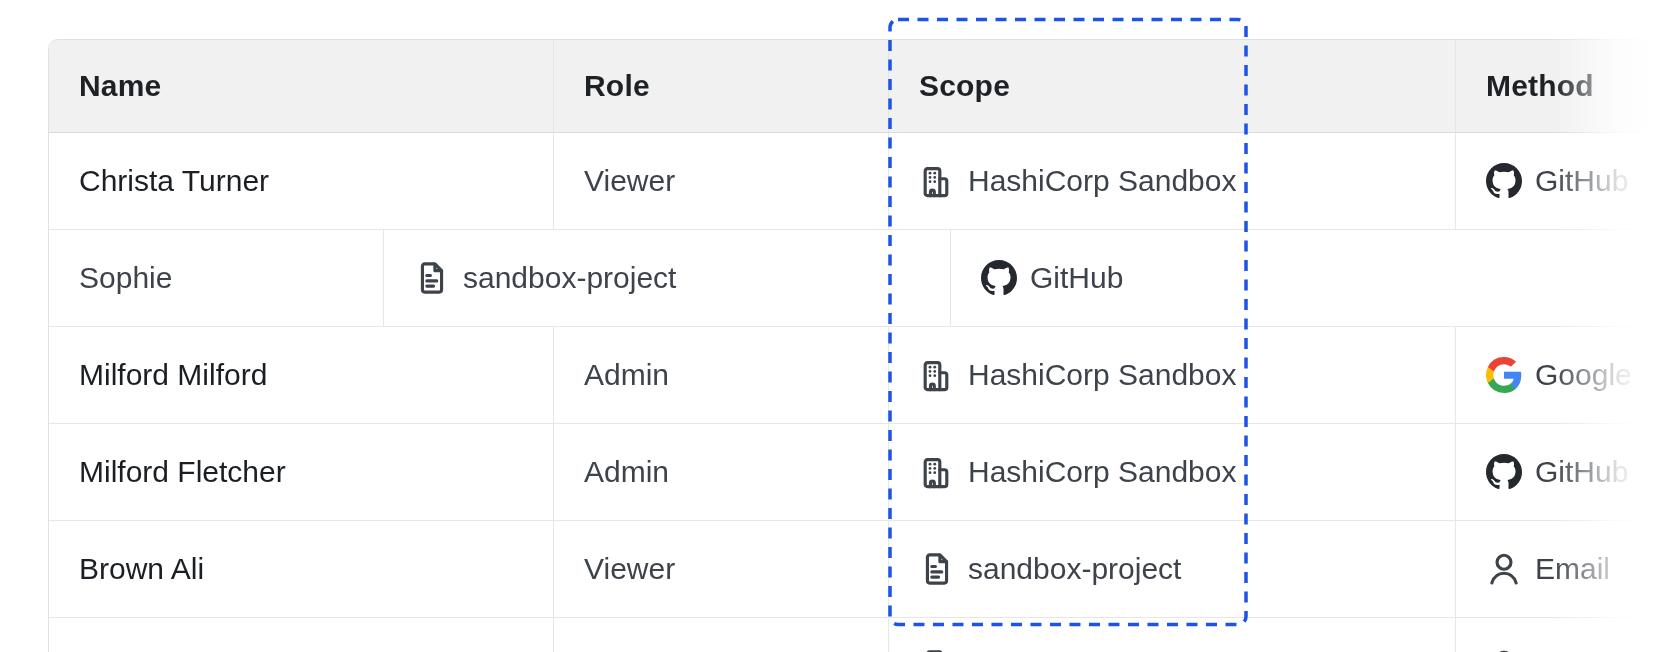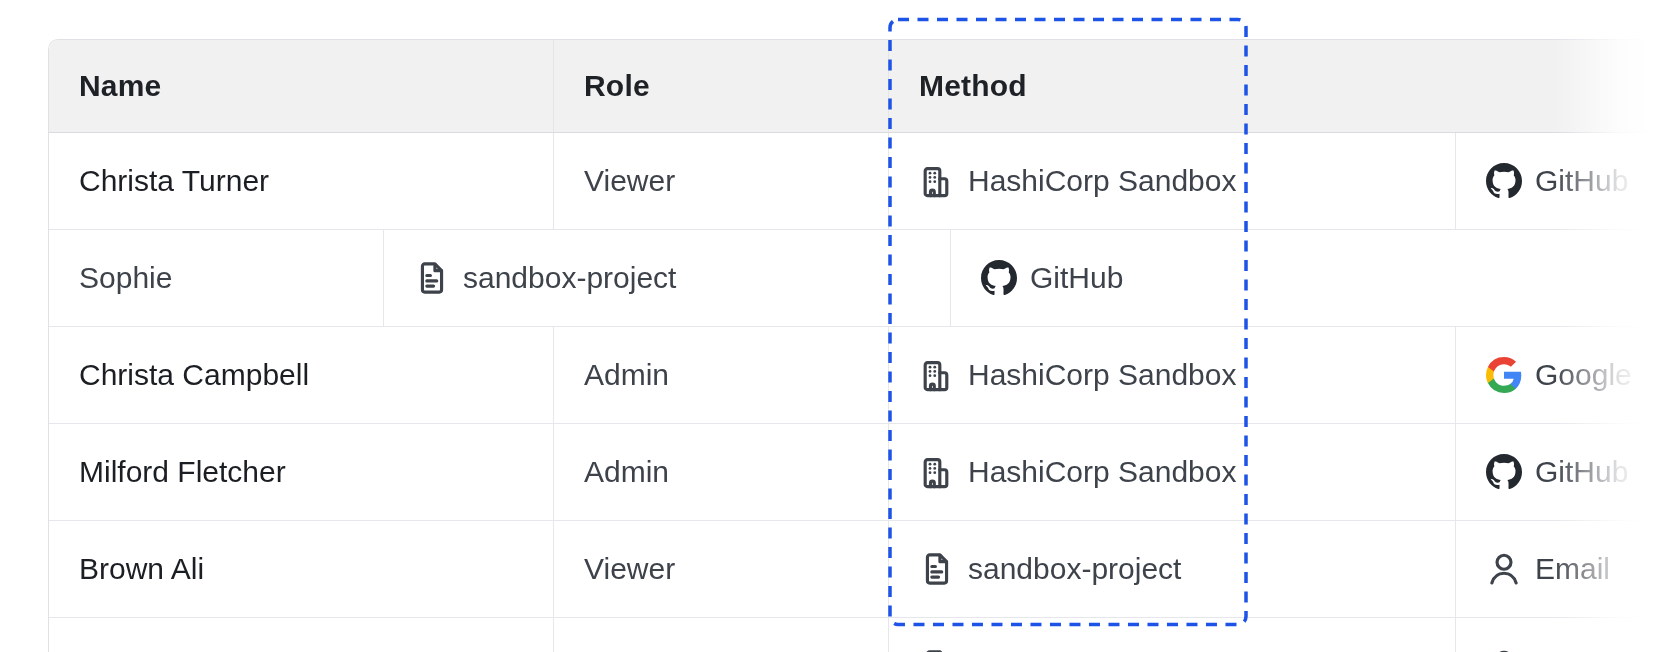--- a/index.html
+++ b/index.html
@@ -35,20 +35,21 @@
 </style>
 </head>
 <body>
 
 <div class="canvas">
 
   <div class="table">
     <div class="thead">
       <div class="th col-name">Name</div>
       <div class="th col-role">Role</div>
+      <div class="th col-scope">Scope</div>
       <div class="th col-method">Method</div>
     </div>
     <div class="tbody" id="tbody">
         <div class="tr">
           <div class="td col-name">
             <a class="name-link">Christa Turner</a>
           </div>
           <div class="td col-role">
             <span>Viewer</span>
           </div>
@@ -97,21 +98,21 @@
             <span class="cell-icon">
               <svg viewBox="0 0 16 16" fill="#24292f">
                 <path d="M8 0C3.58 0 0 3.58 0 8c0 3.54 2.29 6.53 5.47 7.59.4.07.55-.17.55-.38 0-.19-.01-.82-.01-1.49-2.01.37-2.53-.49-2.69-.94-.09-.23-.48-.94-.82-1.13-.28-.15-.68-.52-.01-.53.63-.01 1.08.58 1.23.82.72 1.21 1.87.87 2.33.66.07-.52.28-.87.51-1.07-1.78-.2-3.64-.89-3.64-3.95 0-.87.31-1.59.82-2.15-.08-.2-.36-1.02.08-2.12 0 0 .67-.21 2.2.82.64-.18 1.32-.27 2-.27s1.36.09 2 .27c1.53-1.04 2.2-.82 2.2-.82.44 1.1.16 1.92.08 2.12.51.56.82 1.27.82 2.15 0 3.07-1.87 3.75-3.65 3.95.29.25.54.73.54 1.48 0 1.07-.01 1.93-.01 2.2 0 .21.15.46.55.38A8.01 8.01 0 0 0 16 8c0-4.42-3.58-8-8-8z"></path>
               </svg>
             </span>
             <span>GitHub</span>
           </div>
         </div>
         <div class="tr">
           <div class="td col-name">
-            <a class="name-link">Christa Campbell</a>
+            <a class="name-link">Milford Milford</a>
           </div>
           <div class="td col-role">
             <span>Admin</span>
           </div>
           <div class="td col-scope">
             <span class="cell-icon">
               <svg viewBox="0 0 16 16" fill="none" stroke="currentColor" stroke-width="1.4" stroke-linecap="round" stroke-linejoin="round">
                 <path d="M9.25 14.5H3.75a1 1 0 0 1-1-1v-10a1 1 0 0 1 1-1h4.5a1 1 0 0 1 1 1v11z"></path>
                 <path d="M9.25 7h2.1a1 1 0 0 1 1 1v5.5a1 1 0 0 1-1 1h-2.1"></path>
                 <path d="M5.1 14.5v-1.6a.85.85 0 0 1 1.7 0v1.6"></path>

